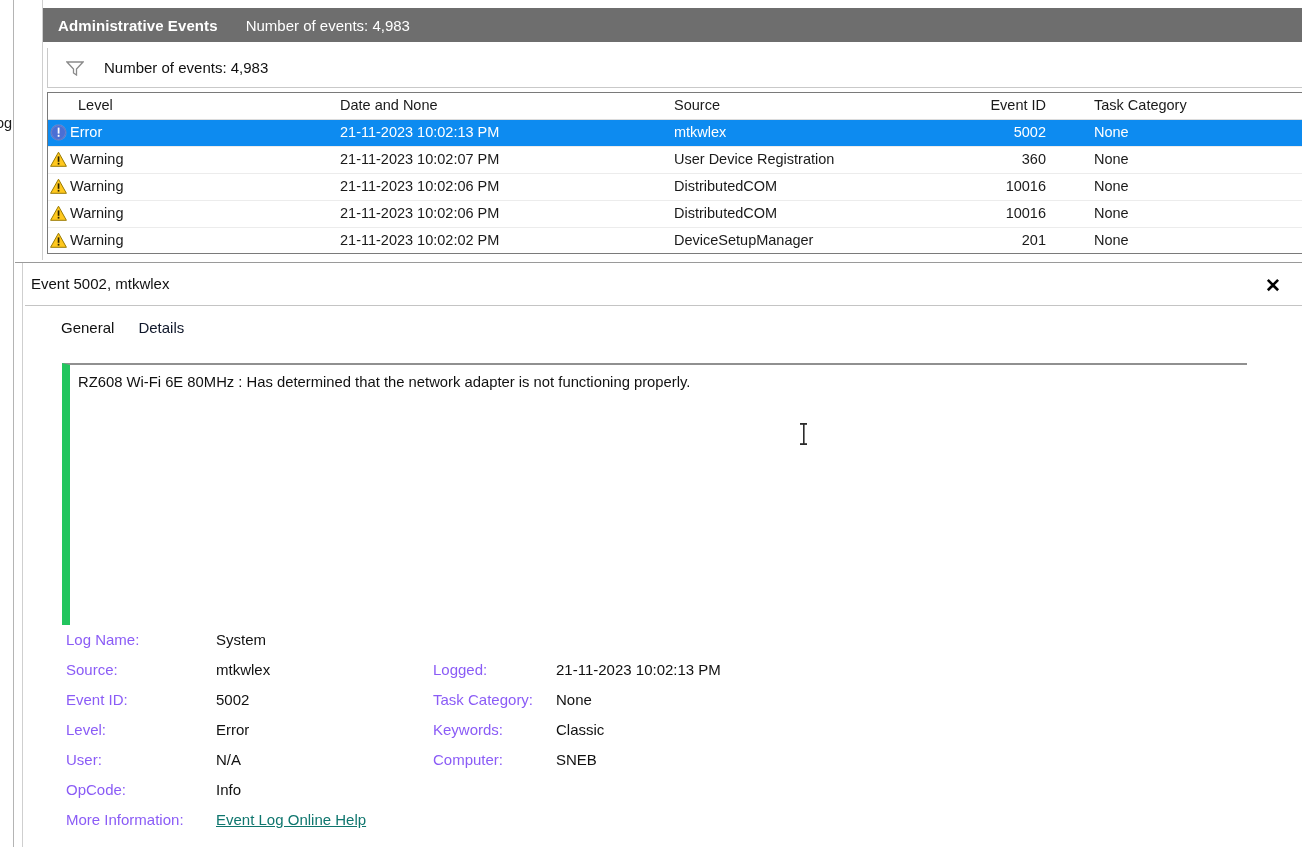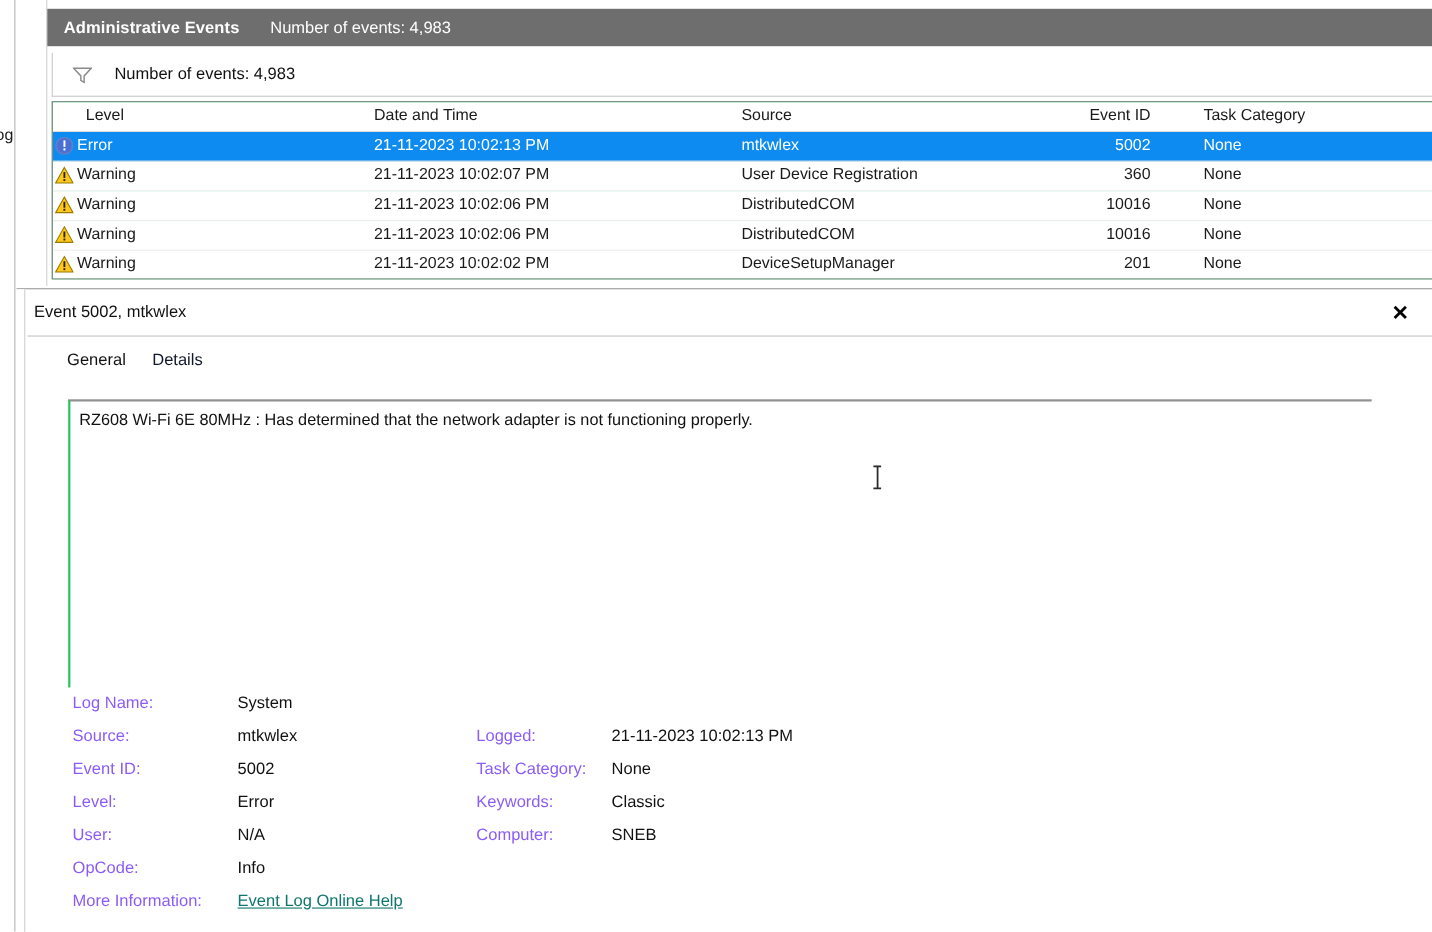--- a/index.html
+++ b/index.html
@@ -134,21 +134,21 @@
   }
   .tab {
     font-size: 15px; color: #0f172a; padding: 2px 4px; cursor: default;
   }
   .tab.active { color: #111111; }
 
   .desc-box {
     position: absolute; left: 47px; top: 100px;
     width: 1185px; height: 262px;
     border-top: 2px solid #909090;
-    border-left: 2px solid #22c55e;
+    border-left: 8px solid #22c55e;
     background: #ffffff;
   }
   .desc-text {
     position: absolute; left: 8px; top: 9px;
     font-size: 14.8px; color: #111111; white-space: nowrap;
   }
   .ibeam {
     position: absolute; left: 729px; top: 58px;
     width: 9px; height: 22px;
   }
@@ -196,21 +196,21 @@
         <svg width="18" height="16" viewBox="0 0 18 16">
           <polygon points="1,2 17,2 10.5,9 10.5,15 7.5,13 7.5,9" fill="none" stroke="#8a8a8a" stroke-width="1.3"></polygon>
         </svg>
       </span>
       <span class="fcount">Number of events: 4,983</span>
     </div>
 
     <div class="grid">
       <div class="grid-head">
           <span class="gh" style="left: 30px;">Level</span>
-          <span class="gh" style="left: 292px;">Date and Time</span>
+          <span class="gh" style="left: 292px;">Date and None</span>
           <span class="gh" style="left: 626px;">Source</span>
           <span class="gh" style="left: 920px; width: 78px; text-align: right;">Event ID</span>
           <span class="gh" style="left: 1046px;">Task Category</span>
         </div>
       <div id="grid-rows">
           <div class="row sel">
             <span class="lvl-icon"><svg width="17" height="17" viewBox="0 0 17 17">
                 <circle cx="8.5" cy="8.5" r="7.4" fill="#4a6fd4" stroke="#2d3f8f" stroke-width="1"></circle>
                 <circle cx="8.5" cy="8.5" r="7.4" fill="none" stroke="#8fa8e8" stroke-width="1.6" opacity="0.55"></circle>
                 <rect x="7.7" y="3.6" width="1.8" height="6" fill="#ffffff"></rect>

